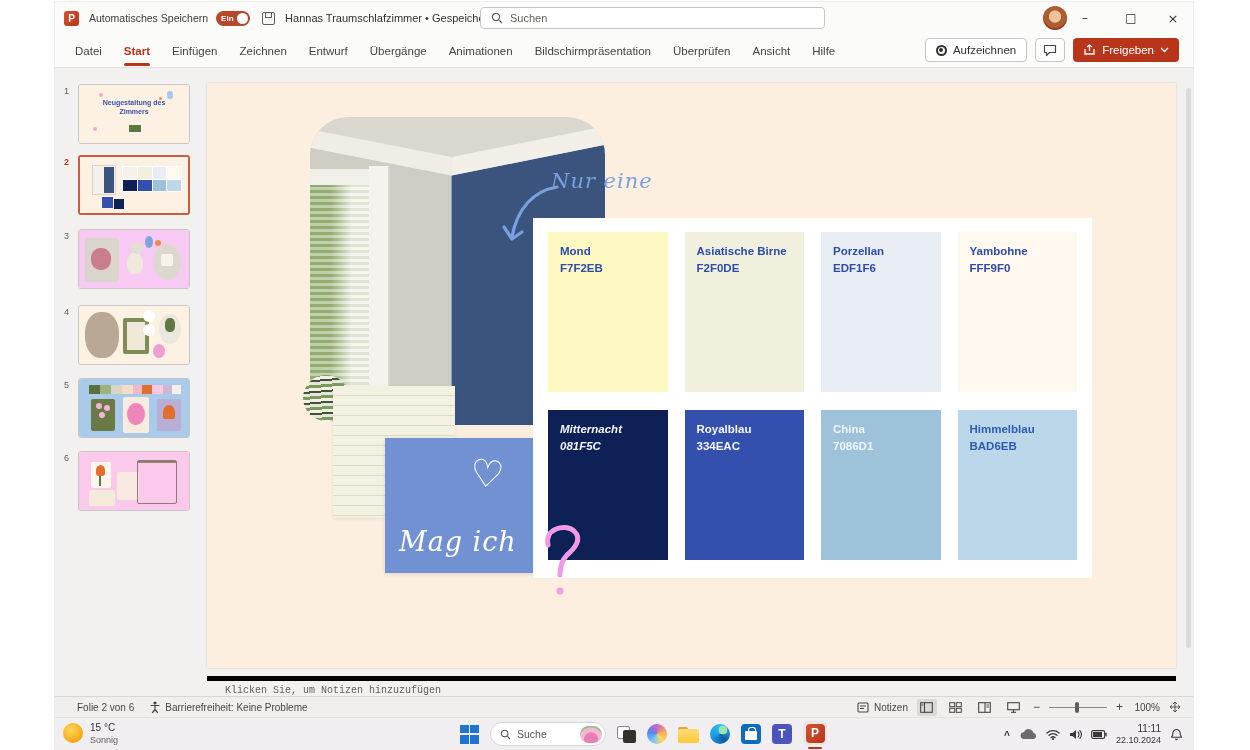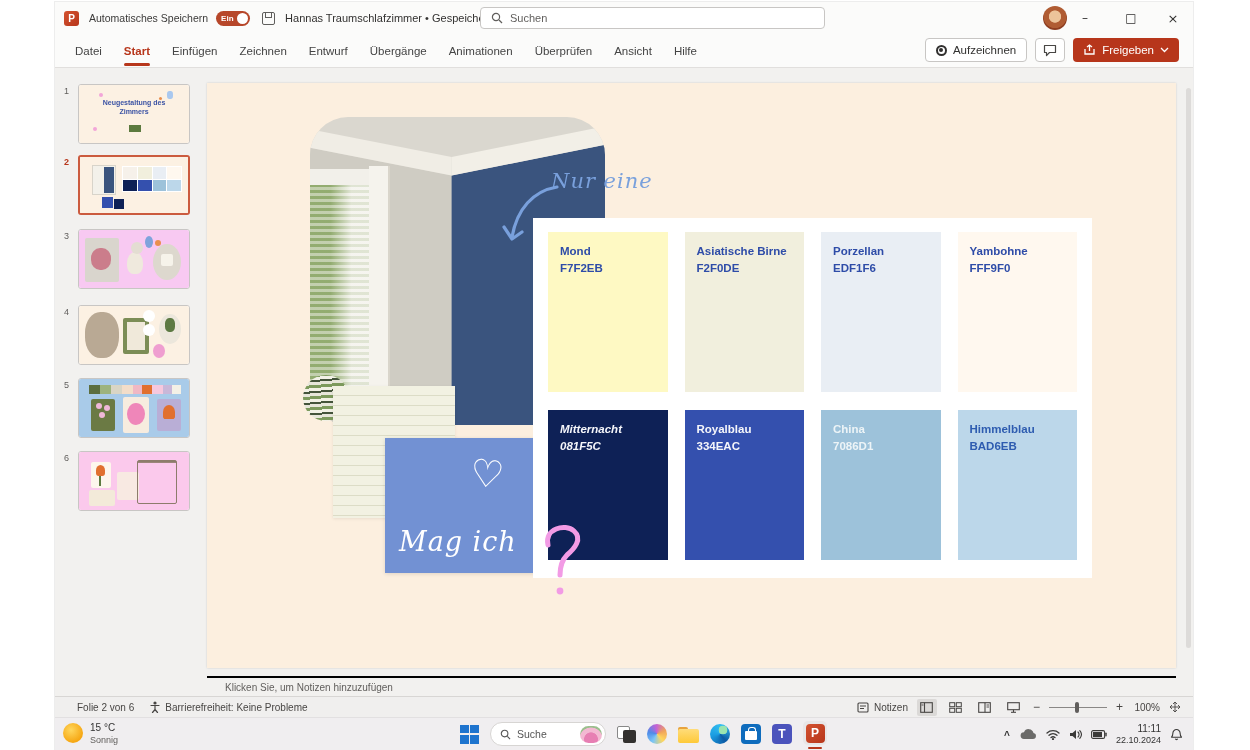--- a/index.html
+++ b/index.html
@@ -78,21 +78,21 @@
   .magnote { position:absolute; left:178px; top:355px; width:155px; height:135px; box-shadow:0 1px 4px rgba(0,0,0,0.12); color:#fff; }
   .magnote .heart { position:absolute; right:36px; top:14px; font-size:38px; font-weight:bold; transform:rotate(6deg); font-family:"DejaVu Sans",sans-serif; }
   .magnote .magtext { position:absolute; left:14px; bottom:16px; font-family:"DejaVu Serif",serif; font-style:italic; font-size:27px; letter-spacing:1px; white-space:nowrap; }
 
   .palette-panel { position:absolute; left:326px; top:135px; width:559px; height:360px; background:#fff; padding:14px 15px; display:grid; grid-template-columns:repeat(4,1fr); grid-template-rows:160px 150px; column-gap:17px; row-gap:18px; }
   .swatch { padding:11px 12px; font-size:11.5px; font-weight:bold; line-height:1.5; }
   .sw-hex { font-weight:bold; }
   .qmark { position:absolute; left:334px; top:438px; }
 
   
-  .notesbar { position:absolute; left:152px; top:608px; width:969px; height:20px; border-top:2px solid #000000; display:flex; align-items:center; }
+  .notesbar { position:absolute; left:152px; top:608px; width:969px; height:20px; border-top:5px solid #000000; display:flex; align-items:flex-end;font-family:Liberation Mono, monospace; }
   .notesbar span { font-size:10px; color:#605e5c; margin-left:18px; }
   .statusbar { position:absolute; left:0; top:694px; width:100%; height:21px; background:#f0efee; border-top:1px solid #d8d6d4; display:flex; align-items:center; font-size:10px; color:#484644; }
   .sb-left { display:flex; align-items:center; gap:16px; margin-left:22px; }
   .sb-item { display:flex; align-items:center; gap:5px; }
   .sb-right { margin-left:auto; display:flex; align-items:center; gap:9px; margin-right:12px; }
   .view-btn { width:20px; height:17px; display:flex; align-items:center; justify-content:center; border-radius:2px; }
   .view-btn.active { background:#dbd9d7; }
   .zoom-track { position:relative; width:58px; height:1px; background:#8a8886; }
   .zoom-handle { position:absolute; left:26px; top:-5px; width:4px; height:11px; background:#605e5c; border-radius:2px; }
   .zoom-pct { font-size:10px; color:#484644; width:28px; text-align:right; }
@@ -160,20 +160,21 @@
 
   <div class="ribbon">
     <div class="rtabs">
         <div class="rtab">Datei</div>
         <div class="rtab active">Start</div>
         <div class="rtab">Einfügen</div>
         <div class="rtab">Zeichnen</div>
         <div class="rtab">Entwurf</div>
         <div class="rtab">Übergänge</div>
         <div class="rtab">Animationen</div>
+        <div class="rtab">Bildschirmpräsentation</div>
         <div class="rtab">Überprüfen</div>
         <div class="rtab">Ansicht</div>
         <div class="rtab">Hilfe</div>
       </div>
     <div class="ribbon-right">
       <div class="btn-record">
         <span class="rec-dot"></span>
         <span>Aufzeichnen</span>
       </div>
       <div class="btn-comment">

